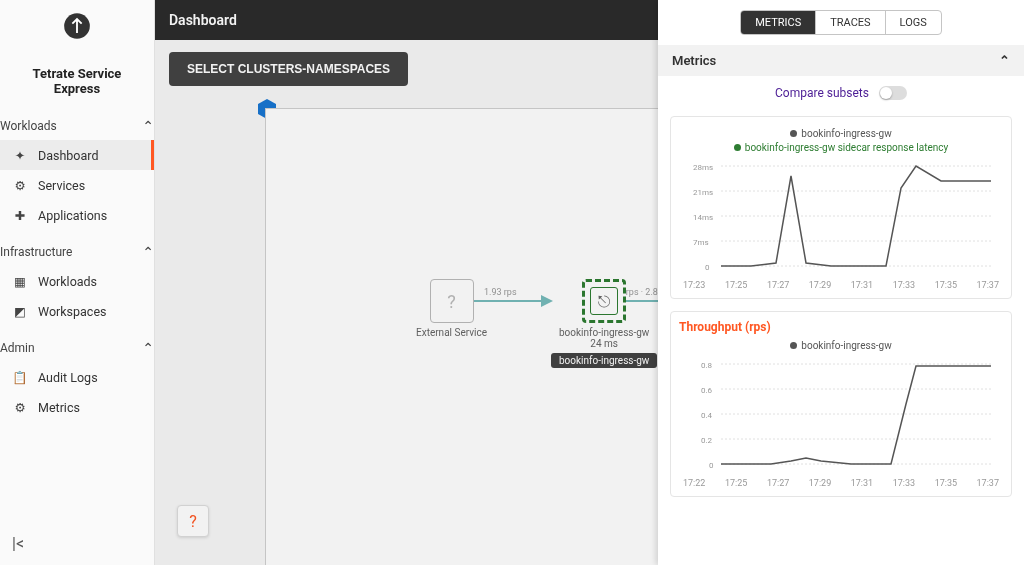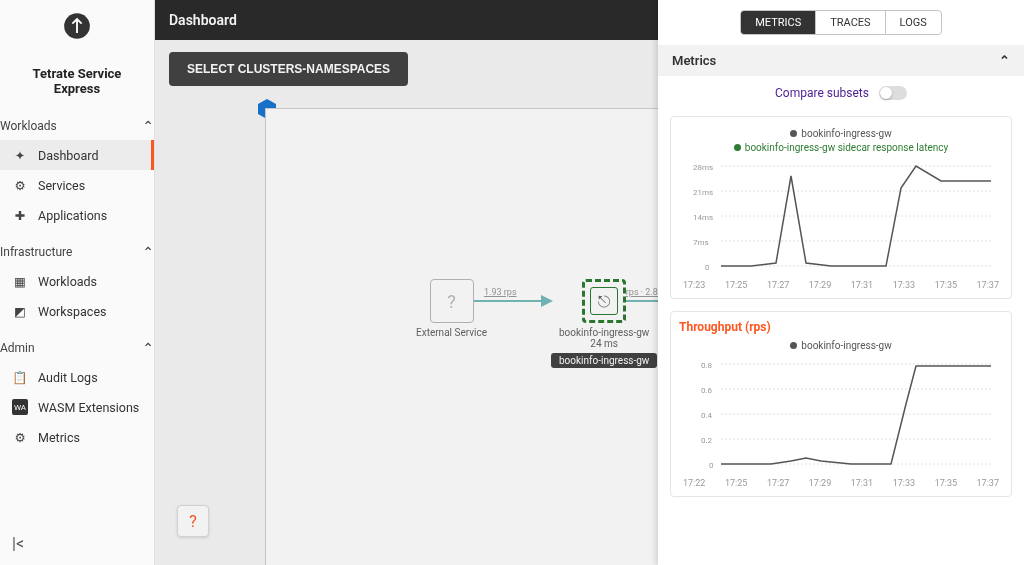--- a/index.html
+++ b/index.html
@@ -39,21 +39,21 @@
     .ns-label { position: absolute; top: 395px; left: 480px; background: #444; color: #fff; padding: 3px 10px; font-size: 11px; border-radius: 3px; }
 
     .node { position: absolute; display: flex; flex-direction: column; align-items: center; font-size: 10px; color: #666; }
     .node .box { width: 44px; height: 44px; border: 1px solid #bbb; border-radius: 4px; background: #fff; display: flex; align-items: center; justify-content: center; margin-bottom: 4px; }
     .node.external { left: 150px; top: 170px; }
     .node.selected { left: 285px; top: 170px; }
     .node.selected .box { border: 3px dashed #2e7d32; }
     .node.selected .inner { width: 28px; height: 28px; border: 1px solid #2e7d32; border-radius: 3px; display: flex; align-items: center; justify-content: center; font-size: 16px; }
     .node.product { left: 420px; top: 170px; }
     .chip { background: #444; color: #fff; padding: 2px 8px; border-radius: 3px; font-size: 10px; margin-top: 4px; }
-    .edge-label { position: absolute; font-size: 9px; color: #999; text-decoration: underline; }
+    .edge-label { position: absolute; font-size: 9px; color: #999; }
     .hex { position: absolute; left: 102px; top: 0px; color: #1976d2; }
     .help-fab { position: absolute; left: 22px; bottom: 28px; width: 32px; height: 32px; background: #fff; border: 1px solid #ddd; box-shadow: 0 1px 3px rgba(0,0,0,.12); display: flex; align-items: center; justify-content: center; border-radius: 4px; color: #ff5722; cursor: pointer; }
 
     svg.line { position: absolute; pointer-events: none; }
 
     
     .dim { position: absolute; left: 0; top: 0; right: 0; bottom: 0; background: rgba(0,0,0,0.05); pointer-events: none; }
 
     
     .metrics { position: absolute; right: 0; top: 0; width: 366px; height: 565px; background: #fff; box-shadow: -2px 0 6px rgba(0,0,0,.15); display: flex; flex-direction: column; }
@@ -128,24 +128,20 @@
 
   <div class="nav-section">
     <div class="nav-head">
       <span>Admin</span>
       <span class="chev">⌃</span>
     </div>
     <ul class="nav-list">
       <li class="nav-item">
           <span class="nav-icon">📋</span>
           <span>Audit Logs</span>
-        </li>
-      <li class="nav-item">
-          <span class="nav-icon" style="background:#333;color:#fff;font-size:8px;padding:1px 2px;border-radius:2px;">WA</span>
-          <span>WASM Extensions</span>
         </li>
       <li class="nav-item">
           <span class="nav-icon">⚙</span>
           <span>Metrics</span>
         </li>
     </ul>
   </div>
 
   <div class="collapse-ctl">
     <span>|&lt;</span>

